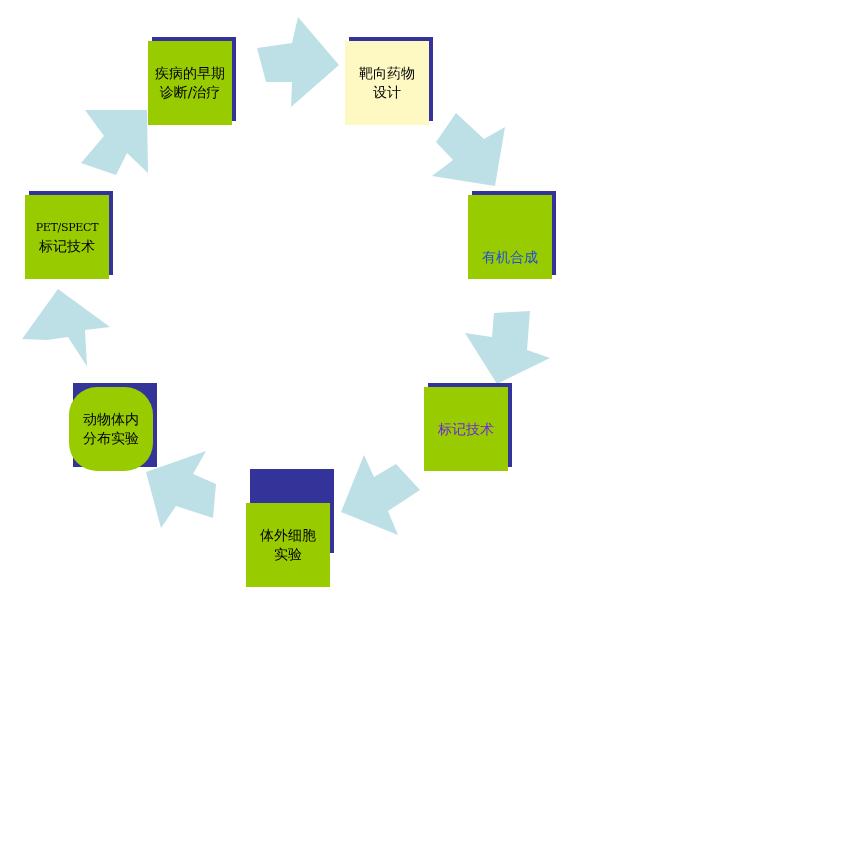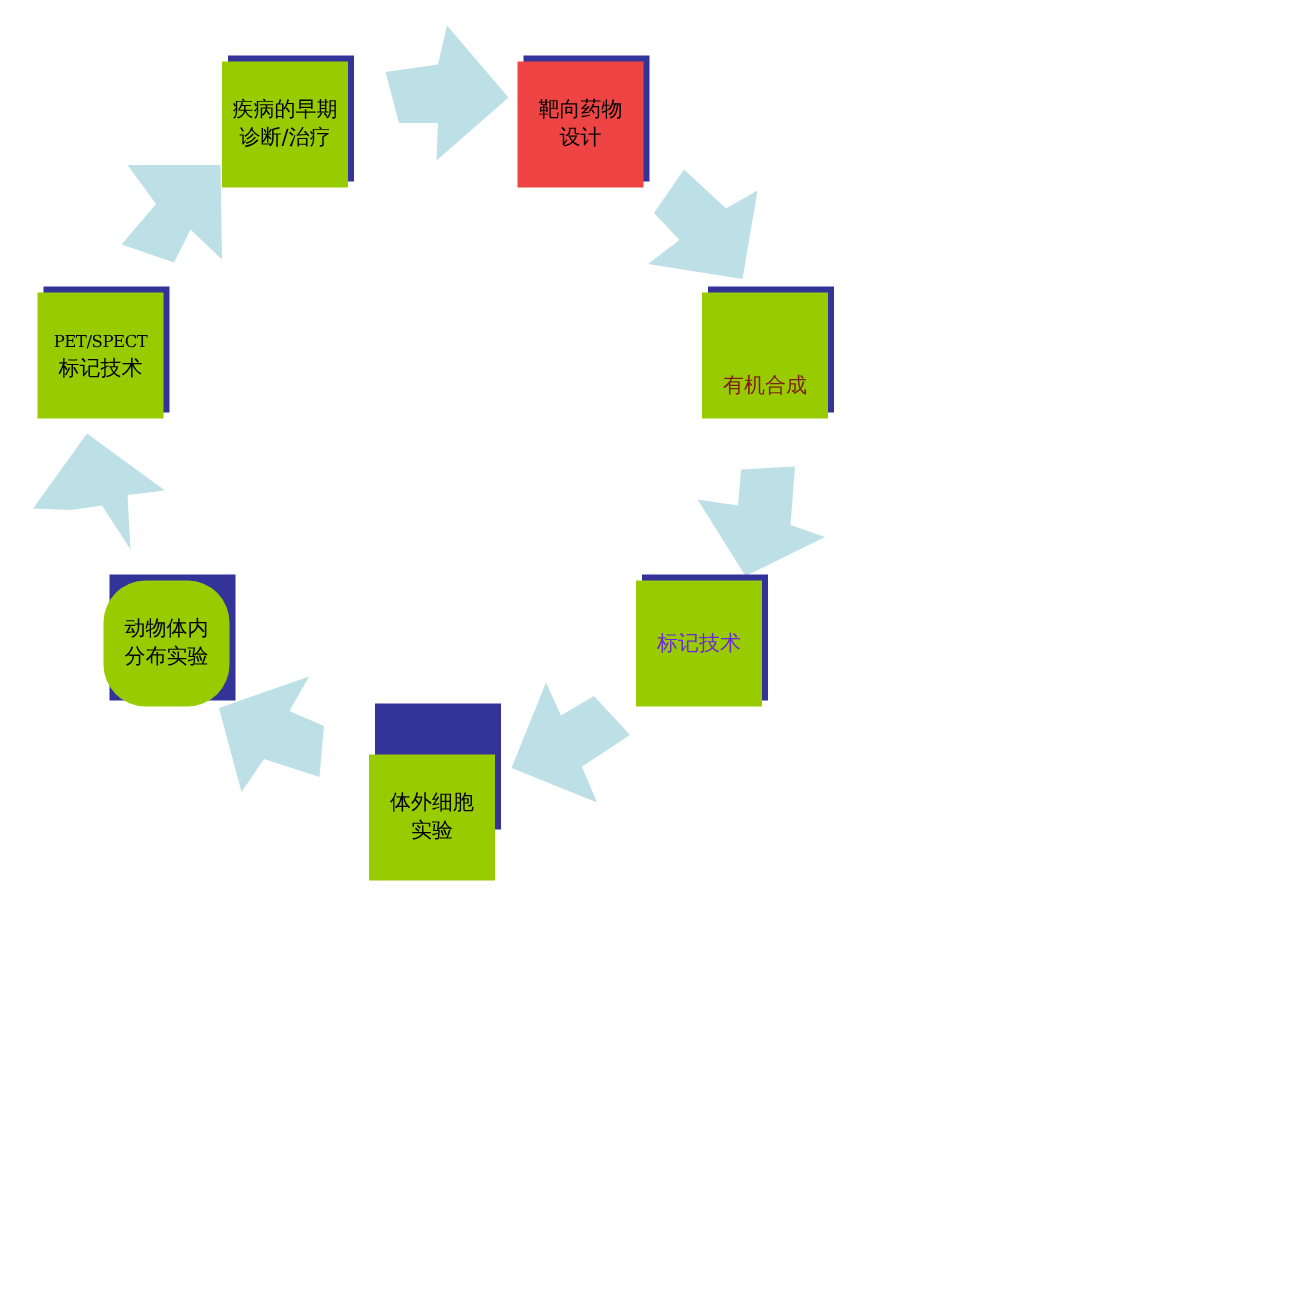--- a/index.html
+++ b/index.html
@@ -40,29 +40,29 @@
   <div class="node" style="left:148px; top:41px;">
     <div class="shadow" style="background: rgb(51, 51, 153);"></div>
     <div class="face" style="background: rgb(153, 204, 0); color: rgb(0, 0, 0);">
       <span class="line">疾病的早期</span>
       <span class="line">诊断/治疗</span>
     </div>
   </div>
 
   <div class="node" style="left:345px; top:41px;">
     <div class="shadow" style="background: rgb(51, 51, 153);"></div>
-    <div class="face" style="background: #ef4444; color: rgb(0, 0, 0); justify-content: center;">
+    <div class="face" style="background: #fef9c3; color: rgb(0, 0, 0); justify-content: center;">
       <span class="line">靶向药物</span>
       <span class="line">设计</span>
     </div>
   </div>
 
   <div class="node" style="left:468px; top:195px;">
     <div class="shadow" style="background: rgb(51, 51, 153);"></div>
-    <div class="face bottom" style="background: rgb(153, 204, 0); color: #7f1d1d;">
+    <div class="face bottom" style="background: rgb(153, 204, 0); color: #1d4ed8;">
       <span class="line">有机合成</span>
     </div>
   </div>
 
   <div class="node" style="left:424px; top:387px;">
     <div class="shadow" style="background: rgb(51, 51, 153);"></div>
     <div class="face" style="background: rgb(153, 204, 0); color: #6d28d9;">
       <span class="line">标记技术</span>
     </div>
   </div>

